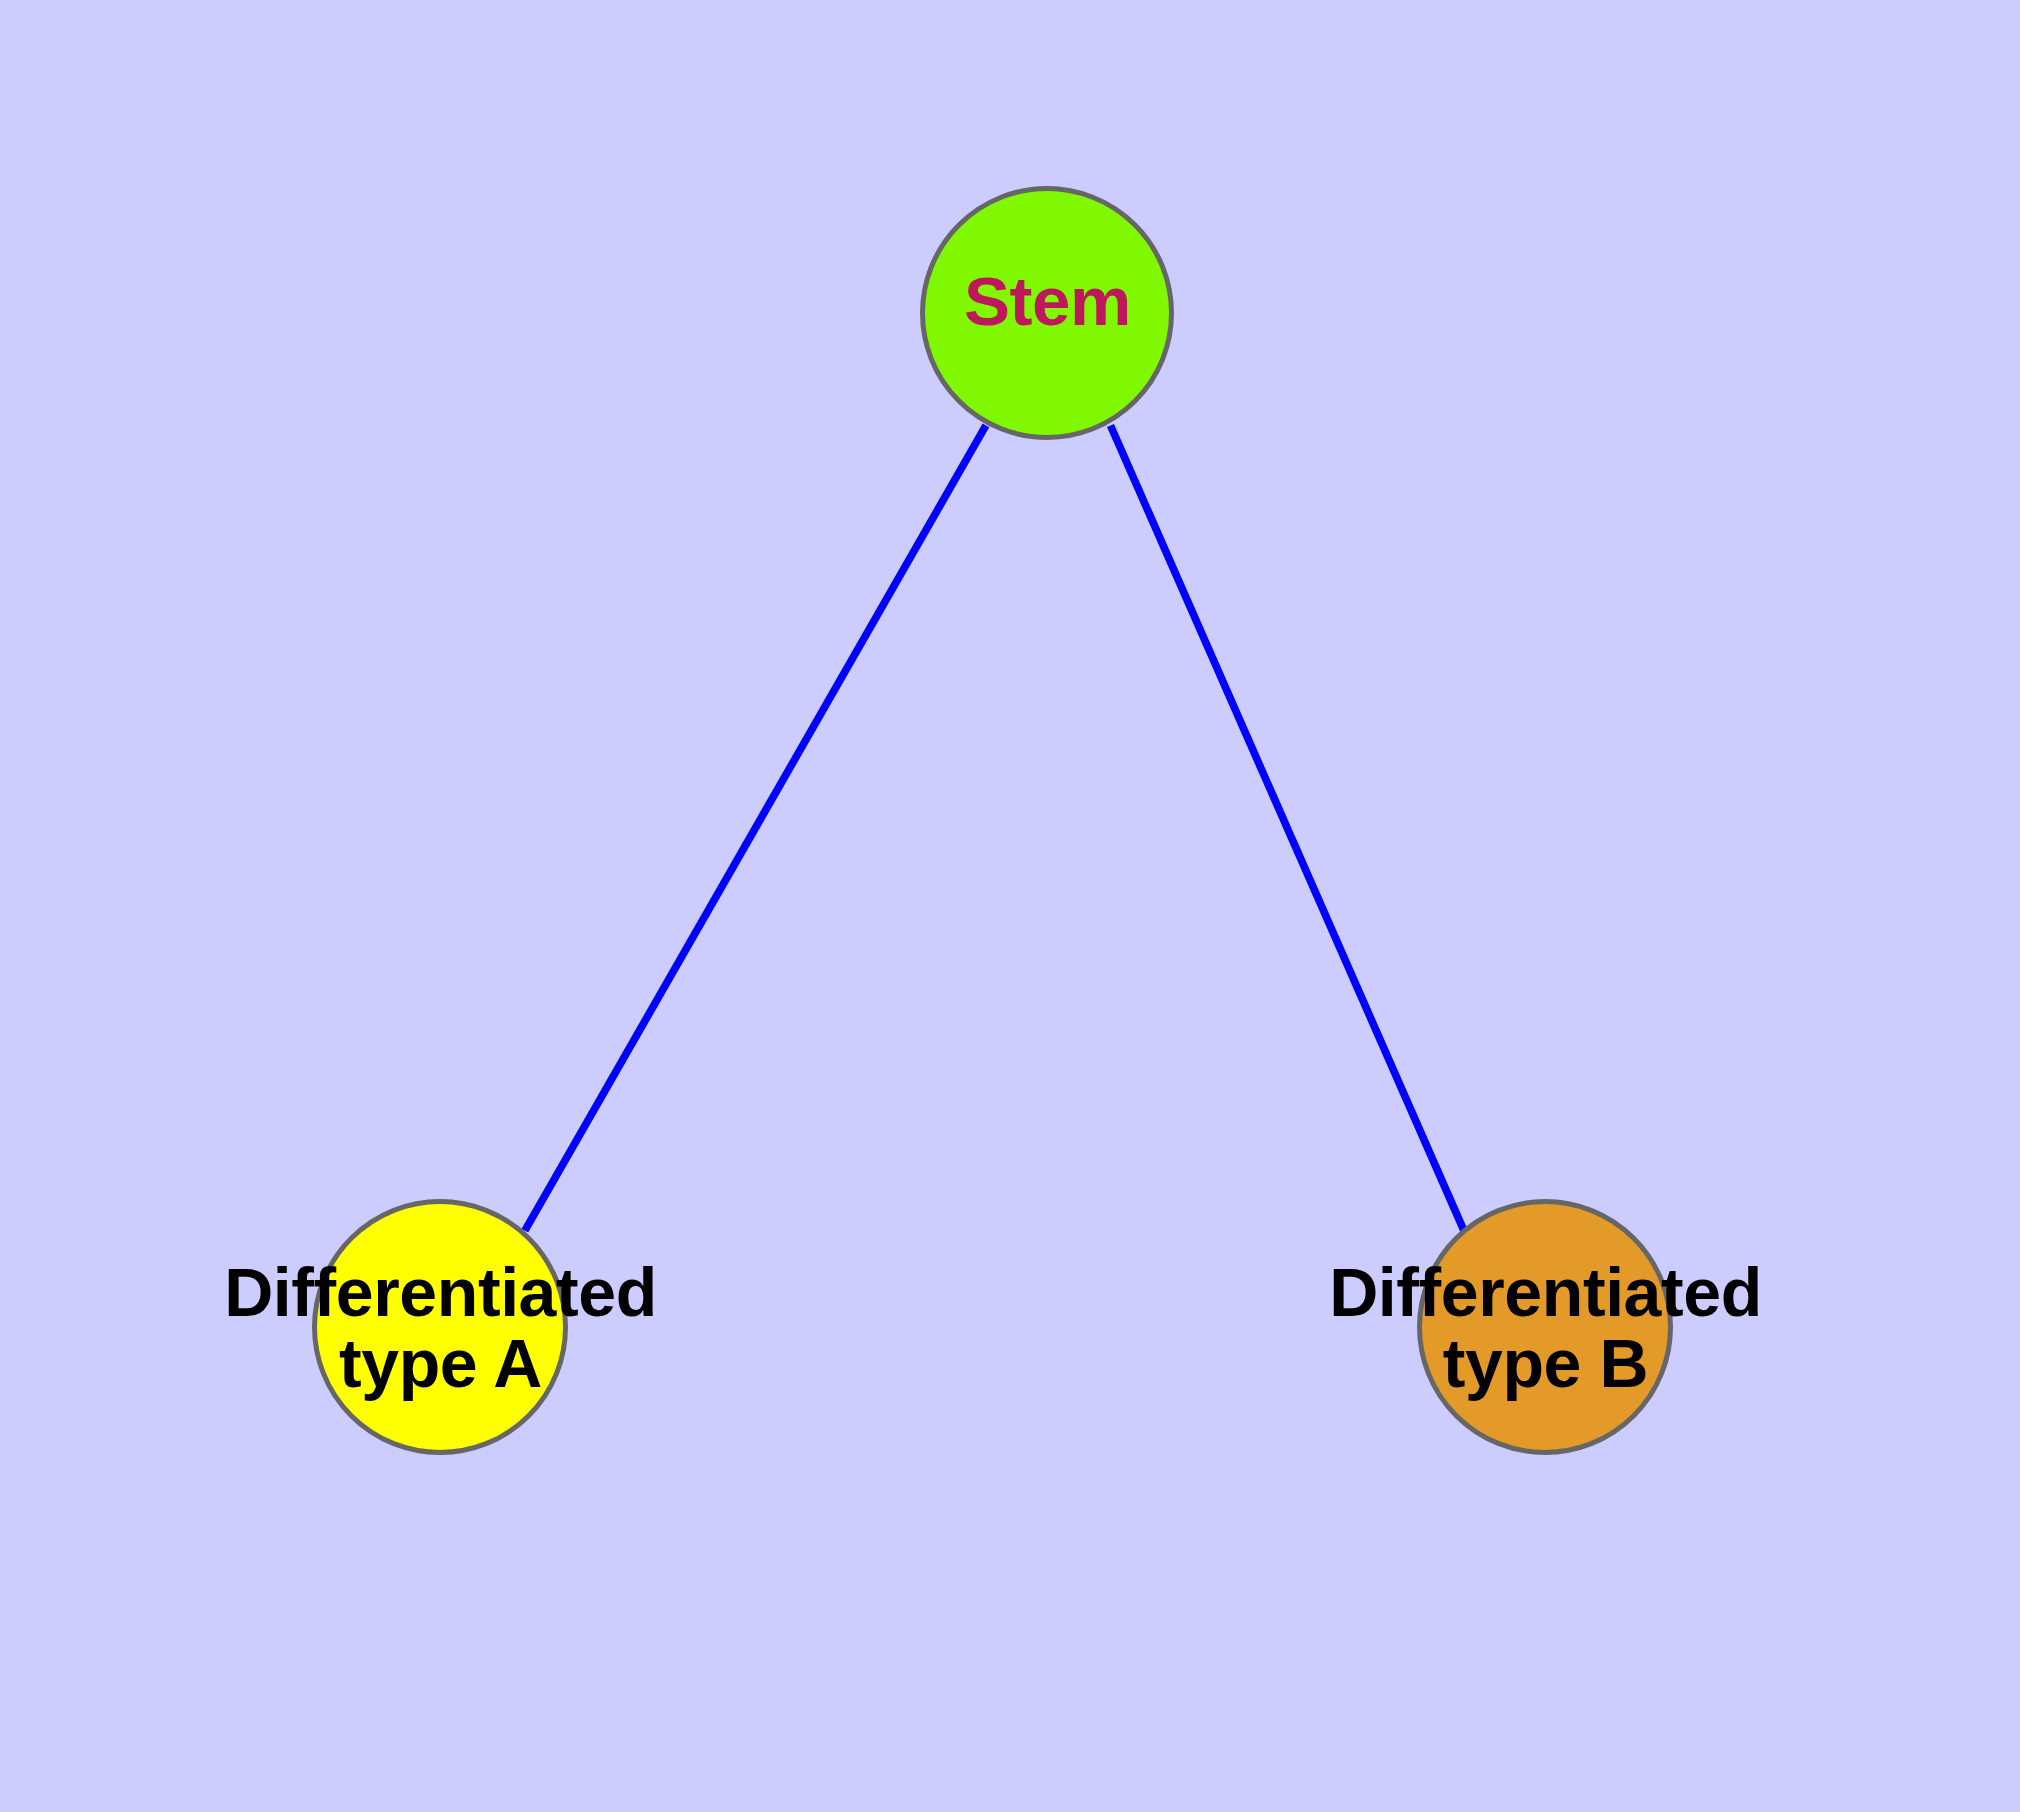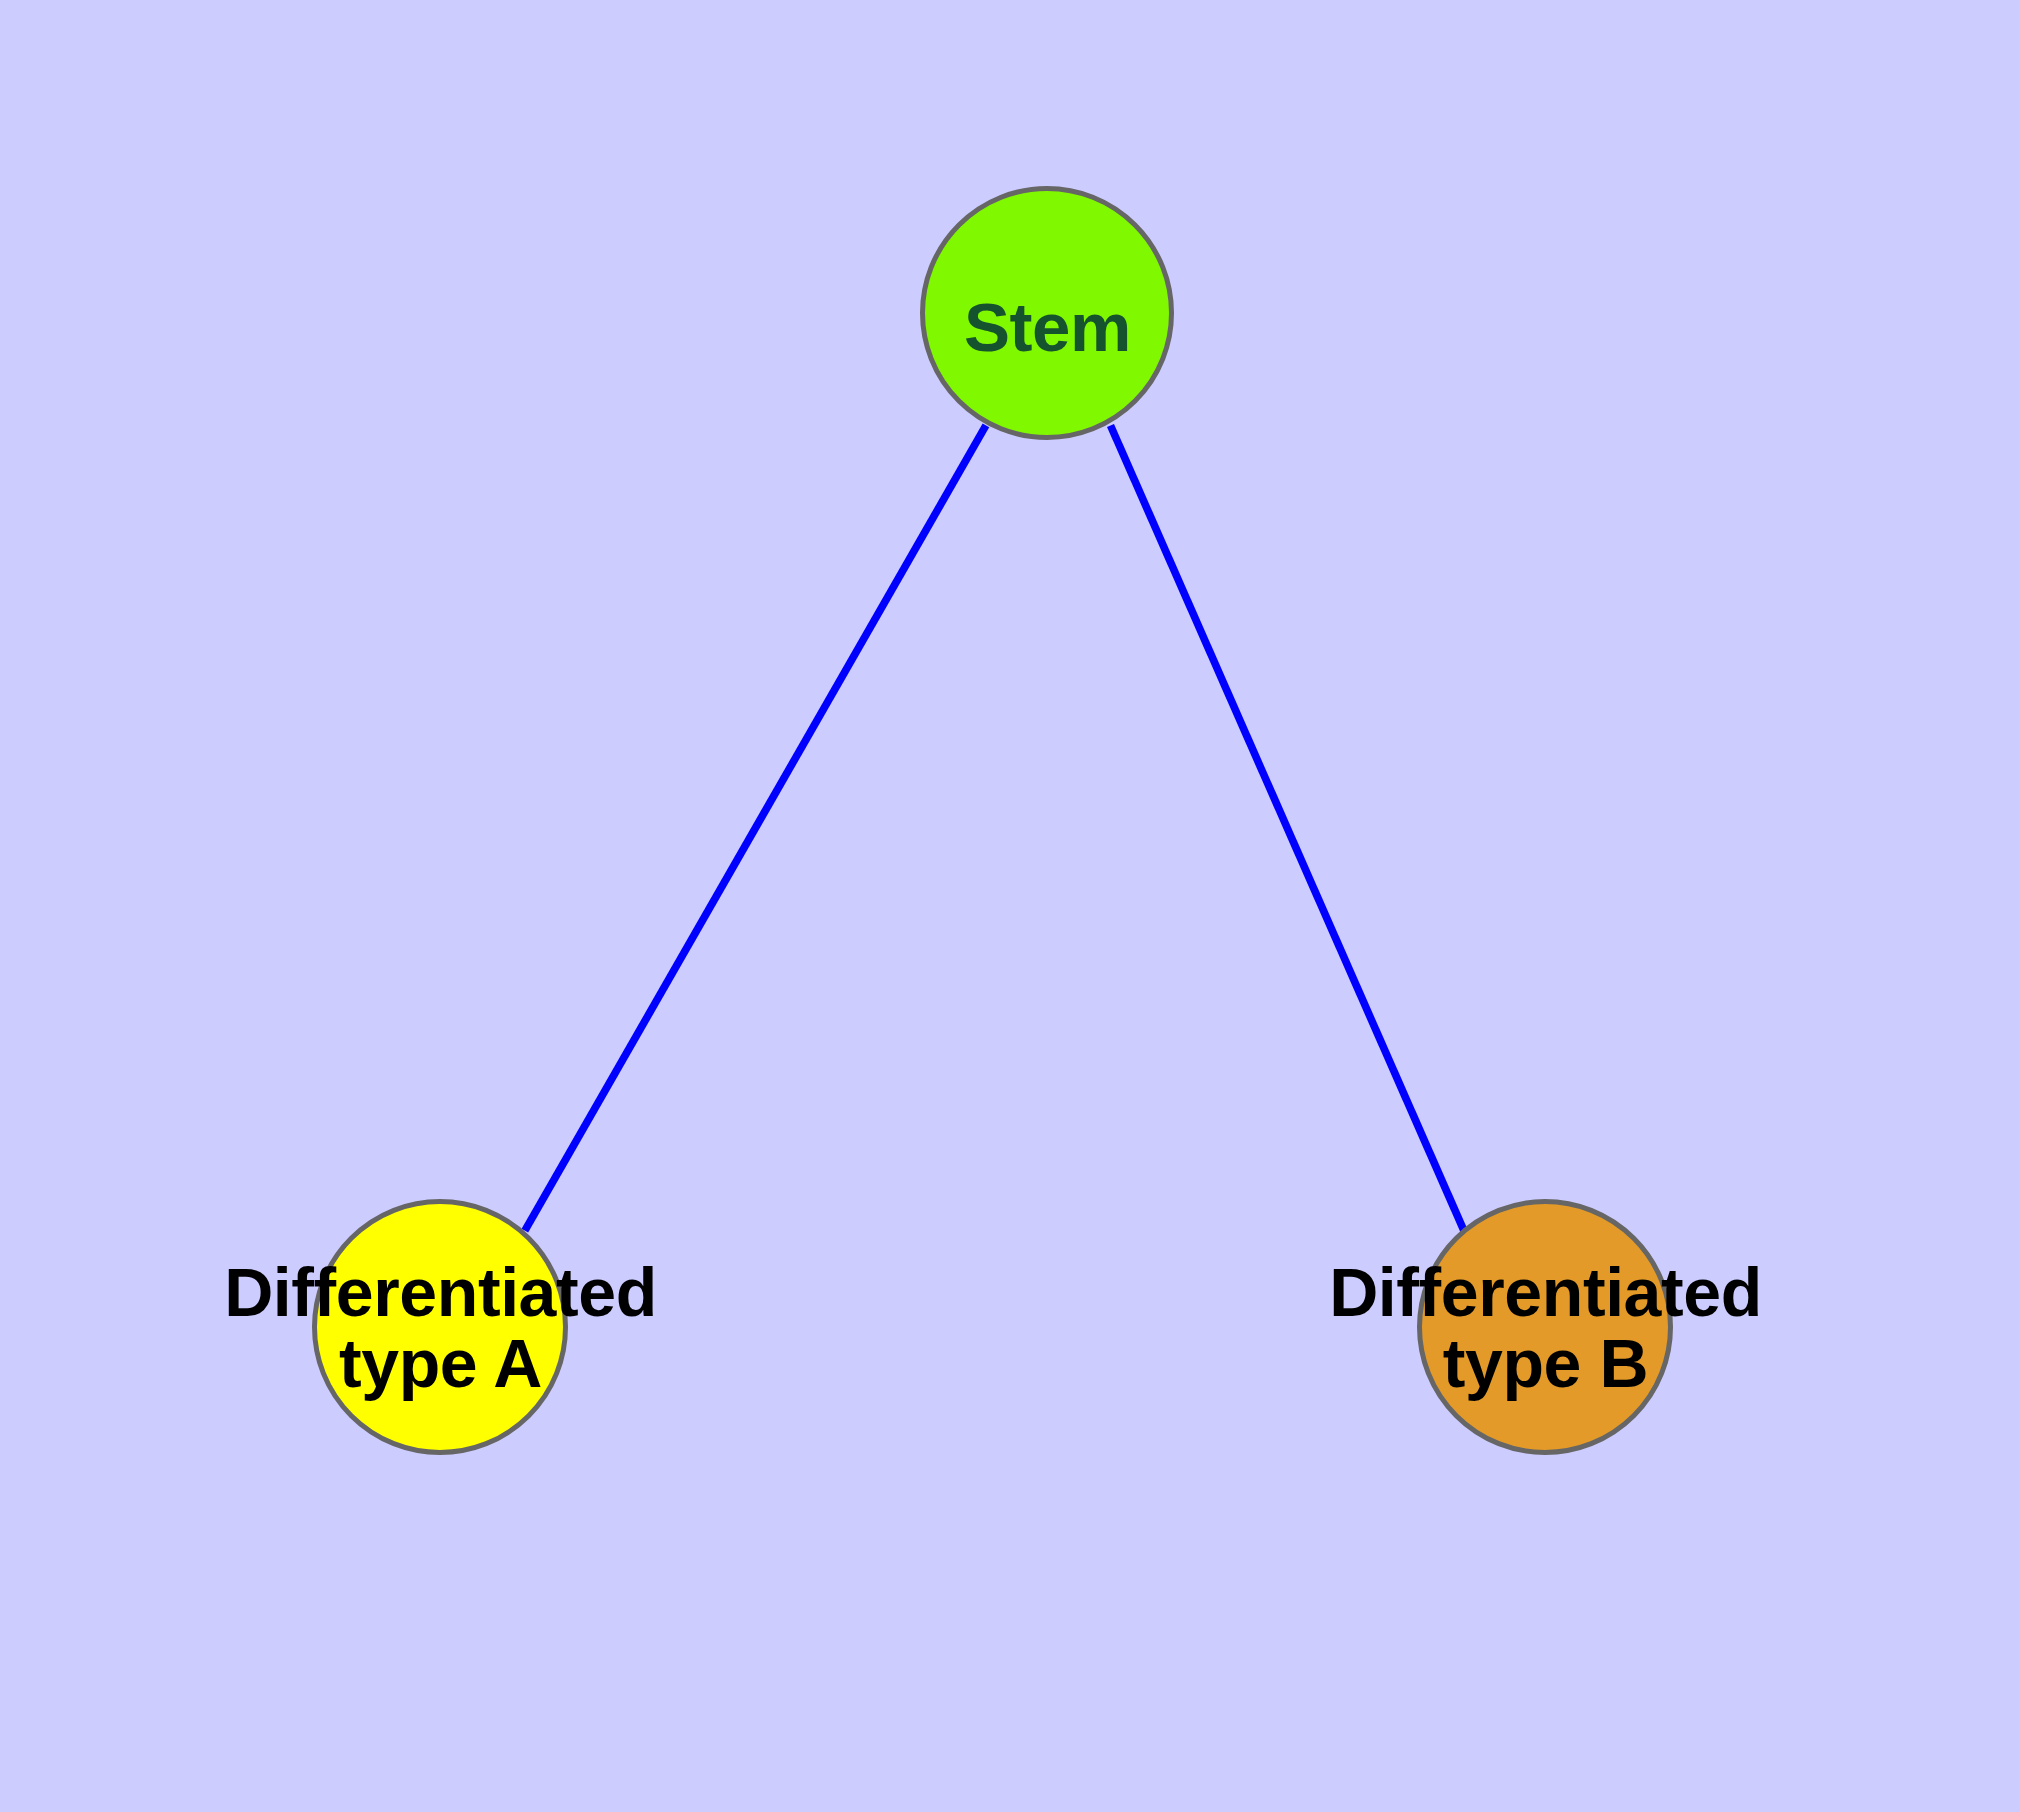--- a/index.html
+++ b/index.html
@@ -58,20 +58,20 @@
 
   <svg id="edge-layer" viewBox="0 0 2384 2138" xmlns="http://www.w3.org/2000/svg">
     <line id="edge-0" stroke="#0000ff" stroke-width="9" stroke-linecap="butt" x1="1163" y1="502" x2="619" y2="1452"></line>
     <line id="edge-1" stroke="#0000ff" stroke-width="9" stroke-linecap="butt" x1="1310" y1="502" x2="1727" y2="1452"></line>
   </svg>
 
   <div id="node-0" class="node node-stem" style="left: 920px; top: 186px; width: 254px; height: 254px; background: rgb(128, 248, 0); border-color: rgb(102, 102, 102);"></div>
   <div id="node-1" class="node node-type-a" style="left: 312px; top: 1199px; width: 256px; height: 256px; background: rgb(255, 255, 0); border-color: rgb(102, 102, 102);"></div>
   <div id="node-2" class="node node-type-b" style="left: 1417px; top: 1199px; width: 256px; height: 256px; background: rgb(227, 154, 40); border-color: rgb(102, 102, 102);"></div>
 
-  <div id="label-0" class="node-label label-stem" style="width: 1187px; left: 454px; color: #14532d; top: 292px;">Stem</div>
+  <div id="label-0" class="node-label label-stem" style="width: 1187px; left: 454px; color: #be185d; top: 266px;">Stem</div>
   <div id="label-1" class="node-label label-type-a" style="width: 1187px; left: -153px; color: rgb(0, 0, 0); top: 1257px;">Differentiated
 type A</div>
   <div id="label-2" class="node-label label-type-b" style="width: 1187px; left: 952px; color: rgb(0, 0, 0); top: 1257px;">Differentiated
 type B</div>
 
 </div>
 
 
 </body></html>

